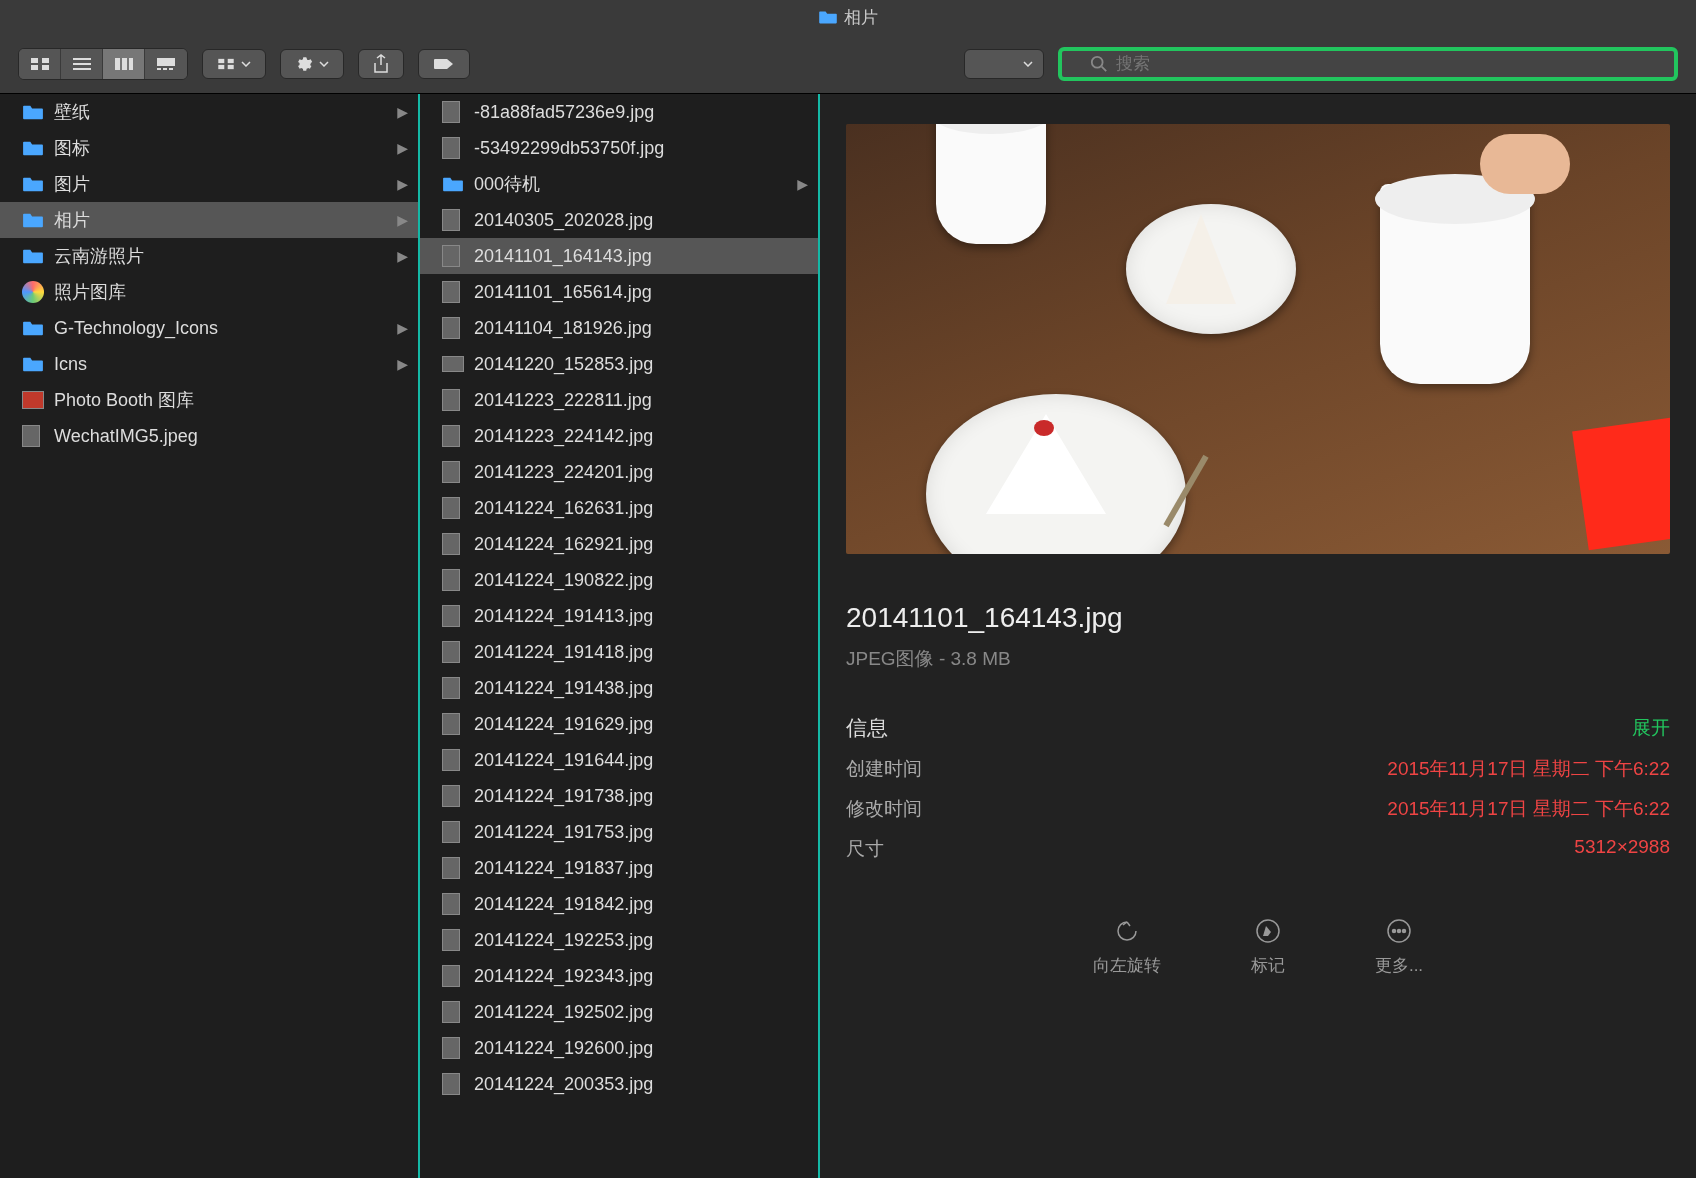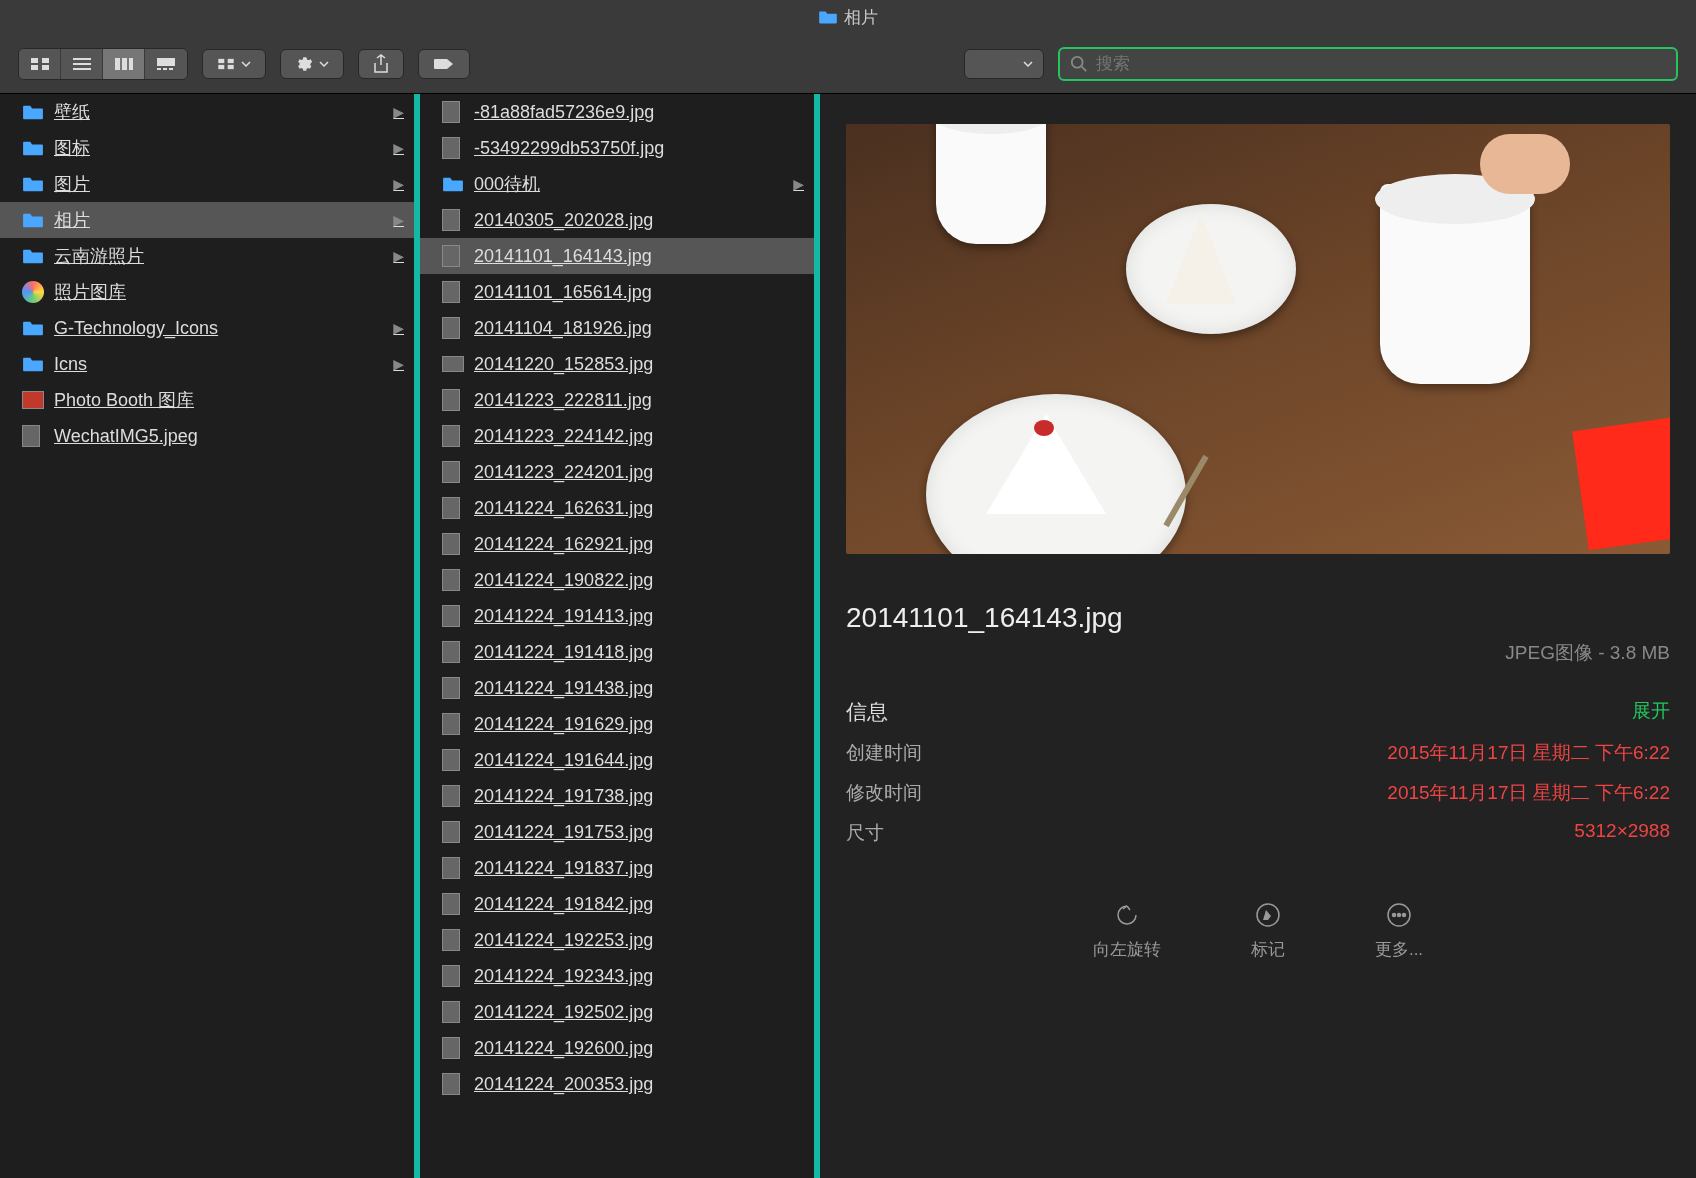--- a/index.html
+++ b/index.html
@@ -12,40 +12,40 @@
 .toolbar { height: 60px; background: #3a3a3a; display: flex; align-items: center; padding: 0 18px; gap: 14px; border-bottom: 1px solid #000; }
 .btn-group { display: flex; background: #555; border-radius: 6px; overflow: hidden; border: 1px solid #282828; }
 .btn-seg { width: 42px; height: 30px; display: flex; align-items: center; justify-content: center; background: #555; border-right: 1px solid #3a3a3a; cursor: pointer; }
 .btn-seg:last-child { border-right: none; }
 .btn-seg.active { background: #777; }
 .btn-seg svg { width: 20px; height: 14px; fill: #ddd; }
 .btn-single { height: 30px; padding: 0 14px; background: #555; border: 1px solid #282828; border-radius: 6px; display: flex; align-items: center; justify-content: center; cursor: pointer; }
 .btn-single svg { fill: #ddd; }
 .toolbar-spacer { flex: 1; }
 .path-control { width: 80px; height: 30px; background: #555; border-radius: 6px; border: 1px solid #282828; display: flex; align-items: center; justify-content: flex-end; padding-right: 10px; }
-.search-field { flex: 0 0 620px; height: 34px; background: #444; border-radius: 6px; border: 2px solid #22c55e; display: flex; align-items: center; padding: 0 10px; gap: 8px; }
+.search-field { flex: 0 0 620px; height: 34px; background: #444; border-radius: 6px; border: 4px solid #22c55e; display: flex; align-items: center; padding: 0 28px; gap: 8px; }
 .search-field input { background: transparent; border: none; outline: none; color: #ddd; font-size: 17px; flex: 1; }
 
 .content { display: flex; height: calc(100% - 94px); }
-.column { border-right: 6px solid #14b8a6; overflow-y: auto; text-decoration: underline; }
+.column { border-right: 2px solid #14b8a6; overflow-y: auto; }
 .column::-webkit-scrollbar { width: 0; }
 .col1 { width: 420px; }
 .col2 { width: 400px; }
 
 .row { height: 36px; display: flex; align-items: center; padding: 0 10px 0 22px; gap: 10px; cursor: pointer; font-size: 18px; color: #ddd; }
 .row.selected { background: #565656; }
 .row .icon { width: 22px; height: 20px; flex-shrink: 0; display: flex; align-items: center; }
 .row .label { flex: 1; white-space: nowrap; overflow: hidden; text-overflow: ellipsis; }
 .row .chev { color: #888; font-size: 14px; }
 
 .preview-pane { flex: 1; background: #222; padding: 20px 26px 0; display: flex; flex-direction: column; overflow: hidden; }
 .preview-img { width: 100%; height: 430px; background: #3a2a1a; border-radius: 2px; position: relative; overflow: hidden; margin-top: 10px; }
 .preview-filename { font-size: 28px; color: #eee; font-weight: 500; margin-top: 48px; }
-.preview-sub { font-size: 19px; color: #888; margin-top: 6px; text-align: right; }
-.info-header { display: flex; justify-content: space-between; align-items: flex-start; margin-top: 32px; font-size: 21px; }
+.preview-sub { font-size: 19px; color: #888; margin-top: 12px; }
+.info-header { display: flex; justify-content: space-between; align-items: center; margin-top: 42px; font-size: 21px; }
 .info-header .expand { color: #22c55e; font-size: 19px; cursor: pointer; font-family: Liberation Mono, monospace; }
 .info-row { display: flex; justify-content: space-between; font-size: 19px; color: #aaa; margin-top: 14px; }
 .info-row .val { color: #ef4444; }
 .action-bar { display: flex; justify-content: center; gap: 90px; margin-top: 40px; padding: 14px 0; }
 .action { display: flex; flex-direction: column; align-items: center; gap: 8px; color: #999; font-size: 17px; cursor: pointer; }
 .action svg { width: 30px; height: 30px; fill: none; stroke: #999; stroke-width: 1.5; }
 
 .folder-svg { fill: #4aa7ff; }
 .thumb { width: 18px; height: 22px; background: #666; border: 1px solid #888; display: inline-block; }
 .thumb.wide { width: 22px; height: 16px; }

